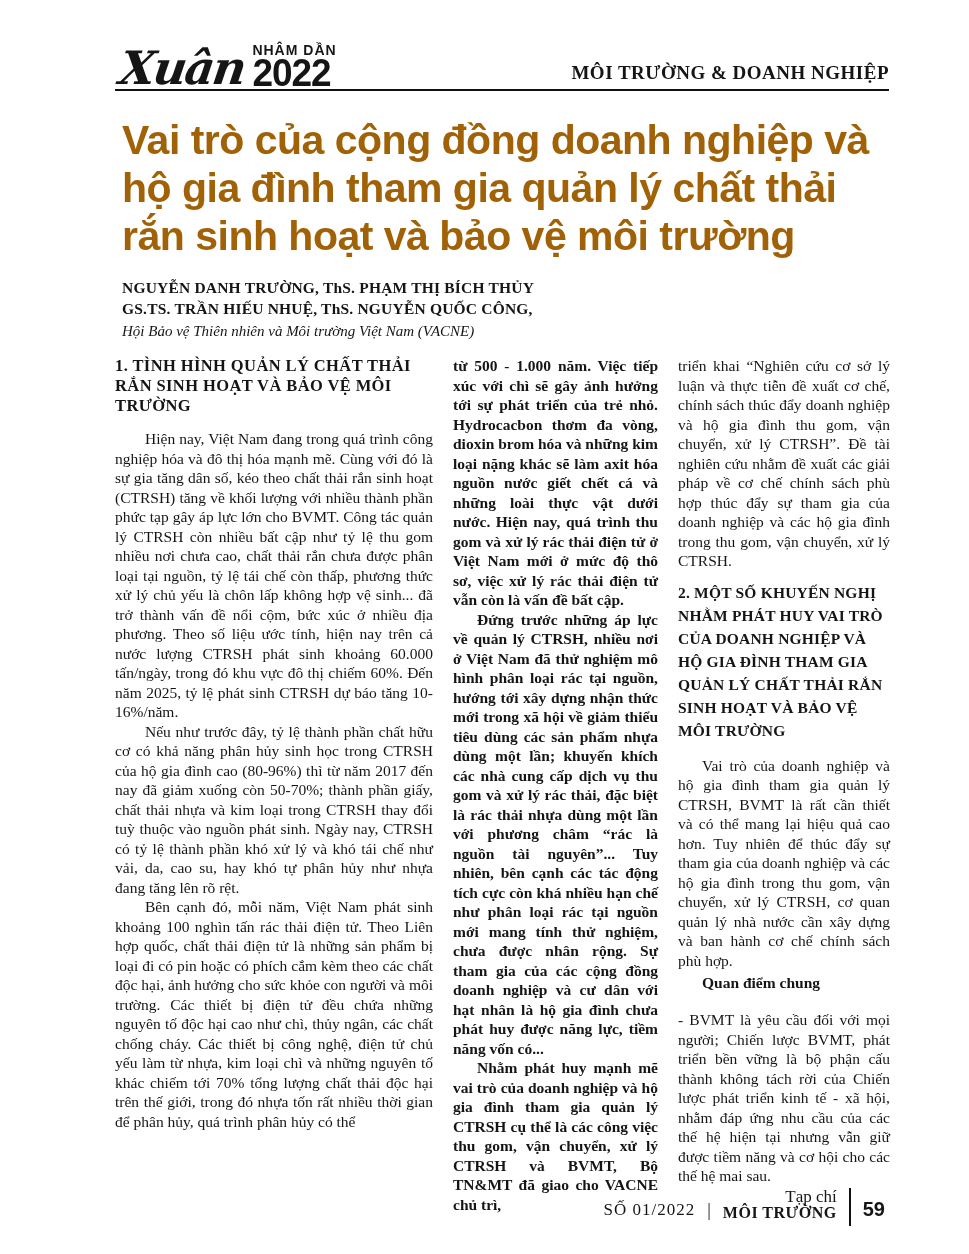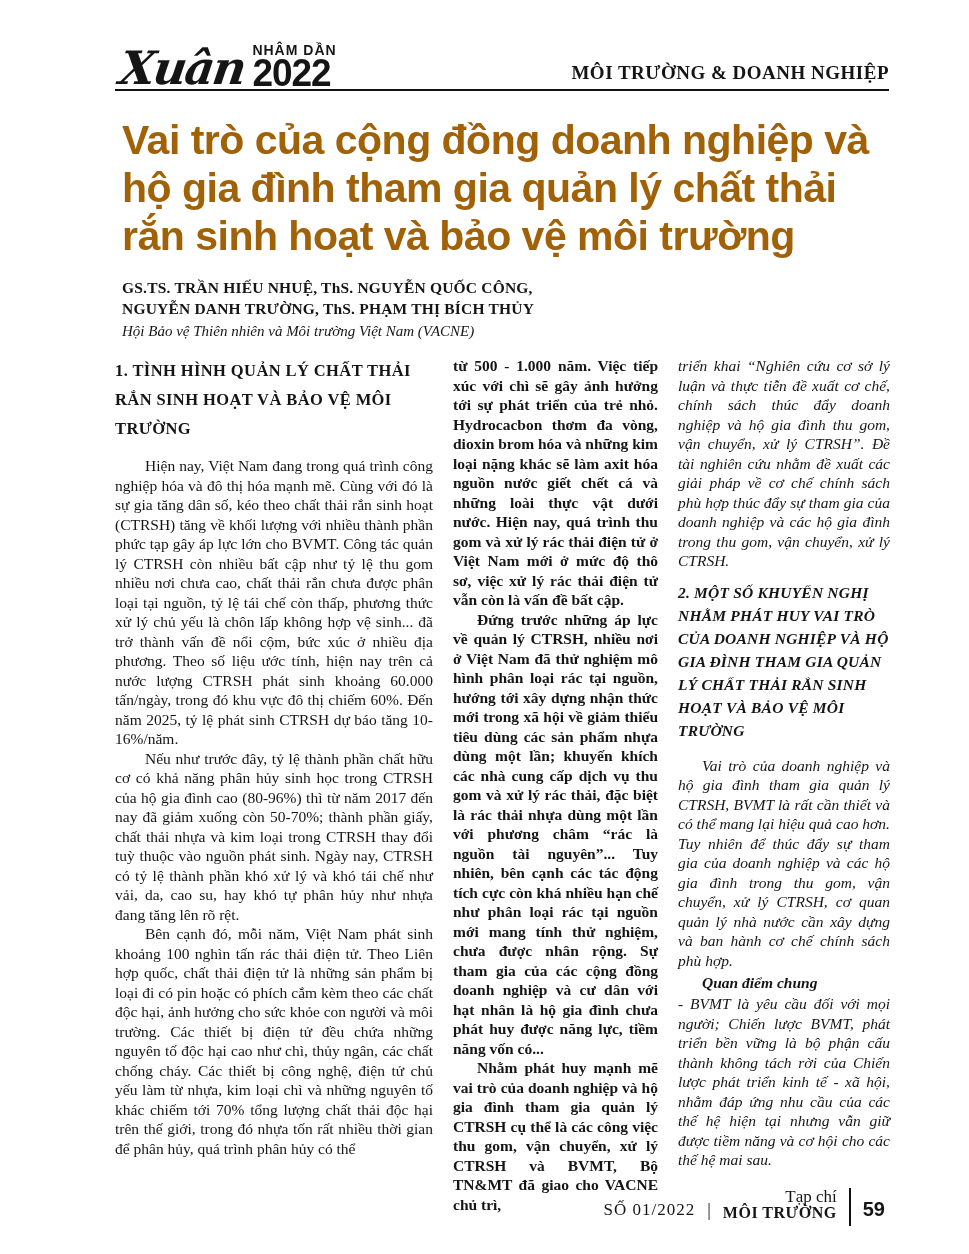--- a/index.html
+++ b/index.html
@@ -52,34 +52,34 @@
   .affiliation { font-style: italic; font-size: 15px; line-height: 20px; margin-top: 2px; }
 
   
   .columns {
     position: absolute; left: 115px; top: 356px; width: 778px; height: 812px;
     display: flex; gap: 20px;
   }
   .col { text-align: justify; font-size: 15.5px; line-height: 19.5px; }
   .col1 { width: 318px; }
   .col2 { width: 205px; font-weight: bold; }
-  .col3 { width: 212px; font-style: italic; }
+  .col3 { width: 212px; }
   .sec-heading {
-    font-weight: bold; font-size: 16.5px; line-height: 29px; letter-spacing: 0.4px;
+    font-weight: bold; font-size: 16.5px; line-height: 20px; letter-spacing: 0.4px;
     text-align: left; margin-bottom: 13px;
   }
   .sec-heading2 {
     font-weight: bold; font-size: 15.5px; line-height: 23px; letter-spacing: 0.2px;
     text-align: left; margin-top: 10px; margin-bottom: 14px;
   }
   .para { text-indent: 30px; }
   .para.no-indent { text-indent: 0; }
   .col2 .para, .col3 .para { text-indent: 24px; }
   .col2 .para.no-indent, .col3 .para.no-indent { text-indent: 0; }
-  .sub-heading { font-weight: bold; text-indent: 24px; line-height: 21px; margin-top: 2px; margin-bottom: 1px; }
+  .sub-heading { font-weight: bold; text-indent: 24px; line-height: 21px; margin-top: 2px; margin-bottom: 17px; }
 
   
   .footer {
     position: absolute; right: 84px; top: 1188px;
     display: flex; align-items: flex-end; gap: 12px;
   }
   .footer-issue { font-size: 17px; letter-spacing: 1px; line-height: 24px; padding-bottom: 4px; }
   .footer-sep1 { font-size: 18px; line-height: 24px; padding-bottom: 4px; font-weight: normal; }
   .footer-mag { display: flex; flex-direction: column; align-items: flex-end; }
   .footer-mag-small { font-size: 17px; line-height: 12px; }
@@ -100,22 +100,22 @@
         <span class="logo-year-num">2022</span>
       </span>
     </div>
     <div class="header-section">MÔI TRƯỜNG &amp; DOANH NGHIỆP</div>
   </div>
   <div class="header-rule"></div>
 
   <h1 class="title">Vai trò của cộng đồng doanh nghiệp và hộ gia đình tham gia quản lý chất thải rắn sinh hoạt và bảo vệ môi trường</h1>
 
   <div class="authors">
+    <div class="author-line">NGUYỄN DANH TRƯỜNG, ThS. PHẠM THỊ BÍCH THỦY</div>
     <div class="author-line">GS.TS. TRẦN HIẾU NHUỆ, ThS. NGUYỄN QUỐC CÔNG,</div>
-    <div class="author-line">NGUYỄN DANH TRƯỜNG, ThS. PHẠM THỊ BÍCH THỦY</div>
     <div class="affiliation">Hội Bảo vệ Thiên nhiên và Môi trường Việt Nam (VACNE)</div>
   </div>
 
   <div class="columns">
 
     <div class="col col1">
       <div class="sec-heading">1. TÌNH HÌNH QUẢN LÝ CHẤT THẢI RẮN SINH HOẠT VÀ BẢO VỆ MÔI TRƯỜNG</div>
       <p class="para">Hiện nay, Việt Nam đang trong quá trình công nghiệp hóa và đô thị hóa mạnh mẽ. Cùng với đó là sự gia tăng dân số, kéo theo chất thải rắn sinh hoạt (CTRSH) tăng về khối lượng với nhiều thành phần phức tạp gây áp lực lớn cho BVMT. Công tác quản lý CTRSH còn nhiều bất cập như tỷ lệ thu gom nhiều nơi chưa cao, chất thải rắn chưa được phân loại tại nguồn, tỷ lệ tái chế còn thấp, phương thức xử lý chủ yếu là chôn lấp không hợp vệ sinh... đã trở thành vấn đề nổi cộm, bức xúc ở nhiều địa phương. Theo số liệu ước tính, hiện nay trên cả nước lượng CTRSH phát sinh khoảng 60.000 tấn/ngày, trong đó khu vực đô thị chiếm 60%. Đến năm 2025, tỷ lệ phát sinh CTRSH dự báo tăng 10-16%/năm.</p>
       <p class="para">Nếu như trước đây, tỷ lệ thành phần chất hữu cơ có khả năng phân hủy sinh học trong CTRSH của hộ gia đình cao (80-96%) thì từ năm 2017 đến nay đã giảm xuống còn 50-70%; thành phần giấy, chất thải nhựa và kim loại trong CTRSH thay đổi tuỳ thuộc vào nguồn phát sinh. Ngày nay, CTRSH có tỷ lệ thành phần khó xử lý và khó tái chế như vải, da, cao su, hay khó tự phân hủy như nhựa đang tăng lên rõ rệt.</p>
       <p class="para">Bên cạnh đó, mỗi năm, Việt Nam phát sinh khoảng 100 nghìn tấn rác thải điện tử. Theo Liên hợp quốc, chất thải điện tử là những sản phẩm bị loại đi có pin hoặc có phích cắm kèm theo các chất độc hại, ảnh hưởng cho sức khỏe con người và môi trường. Các thiết bị điện tử đều chứa những nguyên tố độc hại cao như chì, thủy ngân, các chất chống cháy. Các thiết bị công nghệ, điện tử chủ yếu làm từ nhựa, kim loại chì và những nguyên tố khác chiếm tới 70% tổng lượng chất thải độc hại trên thế giới, trong đó nhựa tốn rất nhiều thời gian để phân hủy, quá trình phân hủy có thể</p>

